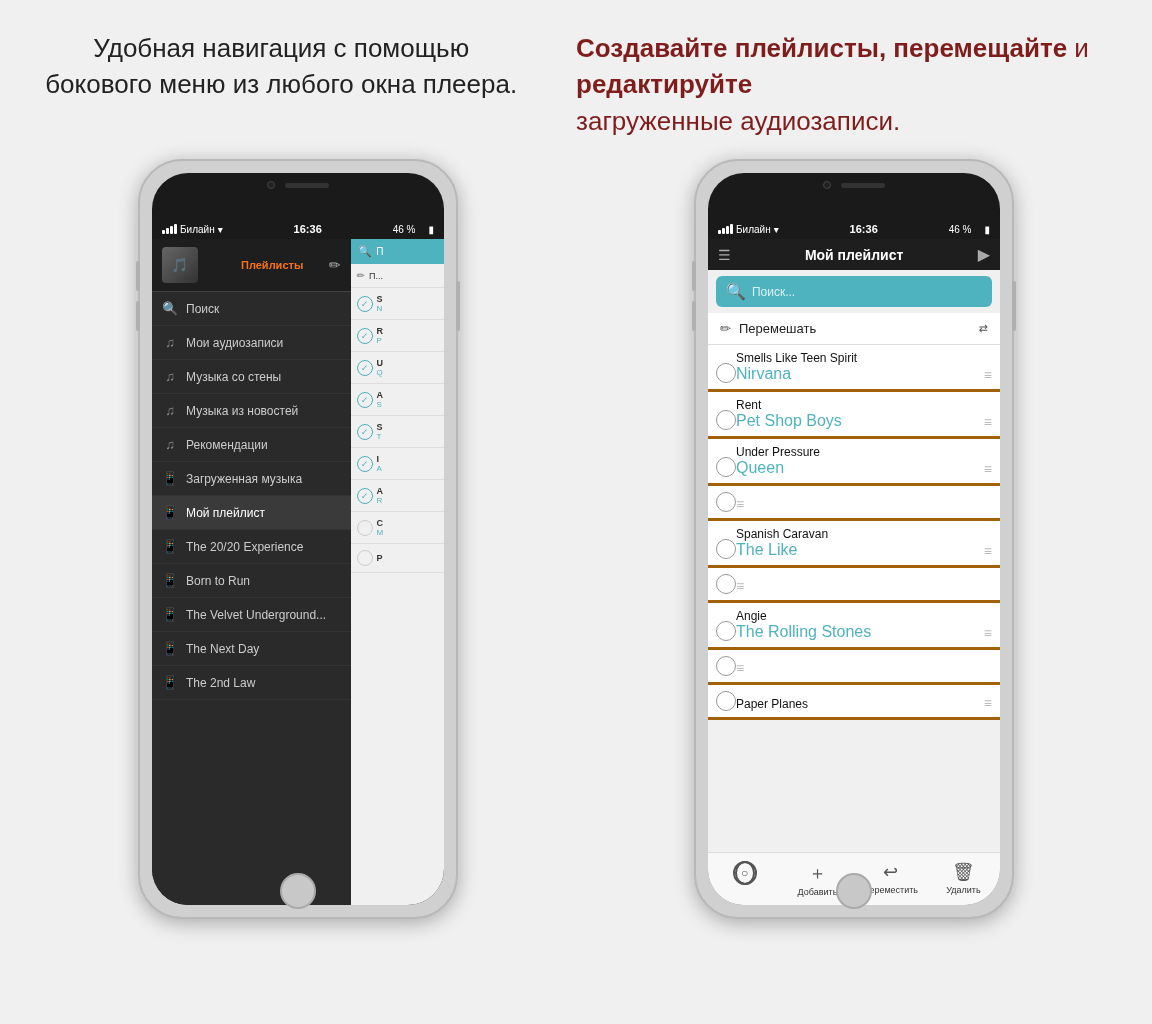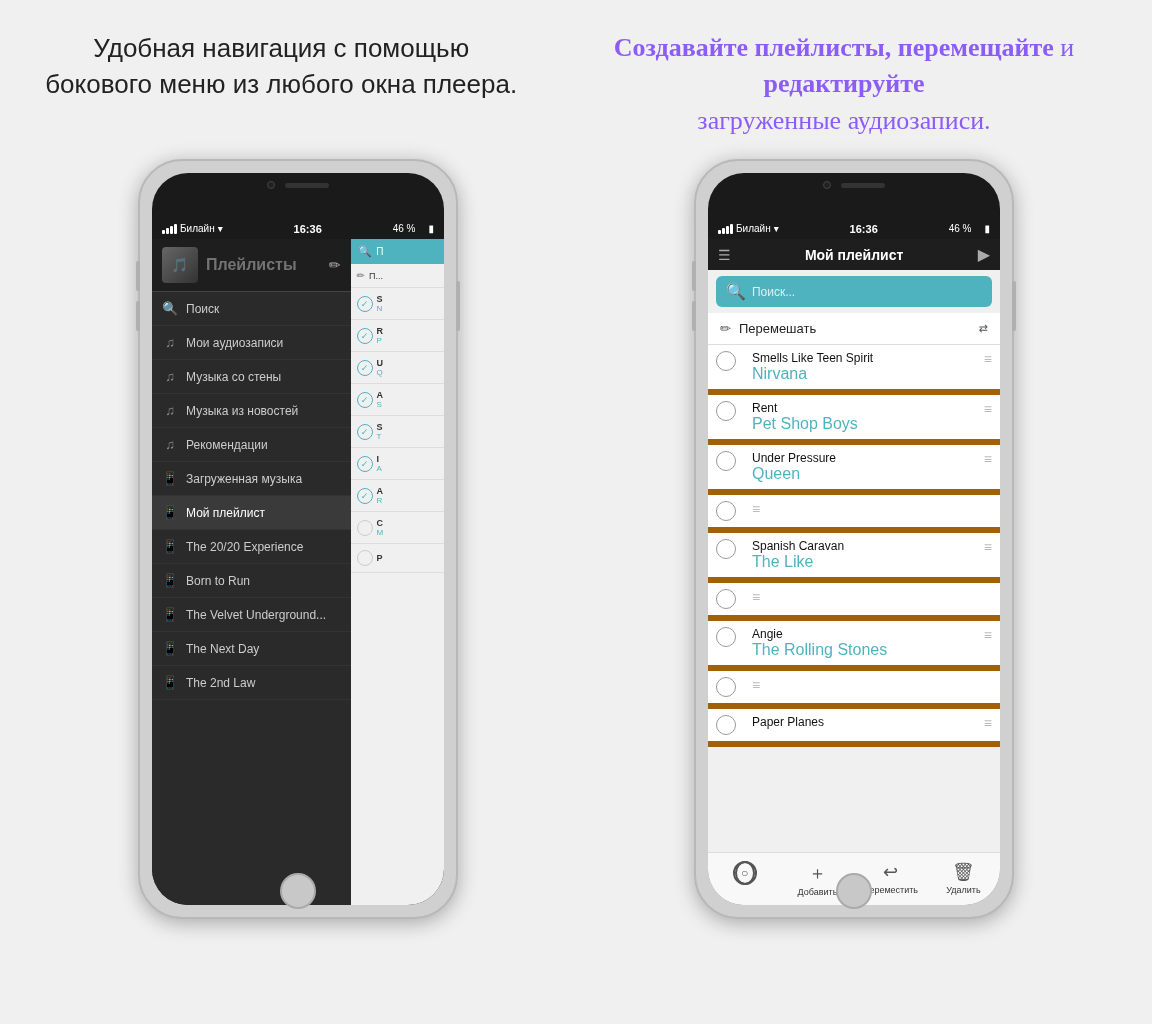--- a/index.html
+++ b/index.html
@@ -24,25 +24,23 @@
     .left-text {
       width: 45%;
       text-align: center;
       font-size: 26px;
       color: #222;
       line-height: 1.4;
     }
 
     .right-text {
       width: 50%;
-      text-align: center;
       font-size: 26px;
-      color: #8b5cf6;
+      color: #7f1d1d;
       line-height: 1.4;
-      font-family: Liberation Serif, serif;
     }
 
     .right-text strong {
       font-weight: 900;
     }
 
     .phones-section {
       display: flex;
       width: 100%;
       justify-content: space-around;
@@ -71,21 +69,21 @@
       overflow: hidden;
       position: relative;
       display: flex;
       flex-direction: column;
     }
 
     
     .status-bar {
       display: flex;
       justify-content: space-between;
-      align-items: flex-start;
+      align-items: center;
       padding: 4px 10px;
       background: #1a1a1a;
       color: #fff;
       font-size: 10px;
       margin-top: 28px;
     }
 
     .status-left { display: flex; align-items: center; gap: 3px; }
     .status-center { font-size: 11px; font-weight: 600; }
     .status-right { display: flex; align-items: center; gap: 13px; font-size: 10px; }
@@ -125,23 +123,24 @@
       display: flex;
       align-items: center;
       justify-content: center;
       color: #aaa;
       font-size: 14px;
       overflow: hidden;
     }
 
     .sidebar-title {
       flex: 1;
-      color: #737373;
-      font-size: 16px;
+      color: #f97316;
+      font-size: 11px;
       font-weight: 600;
+      margin-left: 35px;
     }
 
     .sidebar-edit-btn {
       color: #aaa;
       font-size: 14px;
     }
 
     .sidebar-item {
       display: flex;
       align-items: center;
@@ -252,25 +251,25 @@
       background: #fff;
       gap: 8px;
     }
 
     .shuffle-icon { color: #555; font-size: 13px; }
     .shuffle-text { font-size: 13px; color: #222; flex: 1; }
     .shuffle-arrows { color: #555; font-size: 11px; }
 
     .track-item {
       display: flex;
-      align-items: flex-start;
+      align-items: flex-end;
       padding: 6px 8px;
-      border-bottom: 6px solid #a16207;
+      border-bottom: 3px solid #a16207;
       background: #fff;
-      gap: 16px;
+      gap: 0;
     }
 
     .track-radio {
       width: 20px;
       height: 20px;
       border: 1.5px solid #999;
       border-radius: 50%;
       flex-shrink: 0;
     }
 

